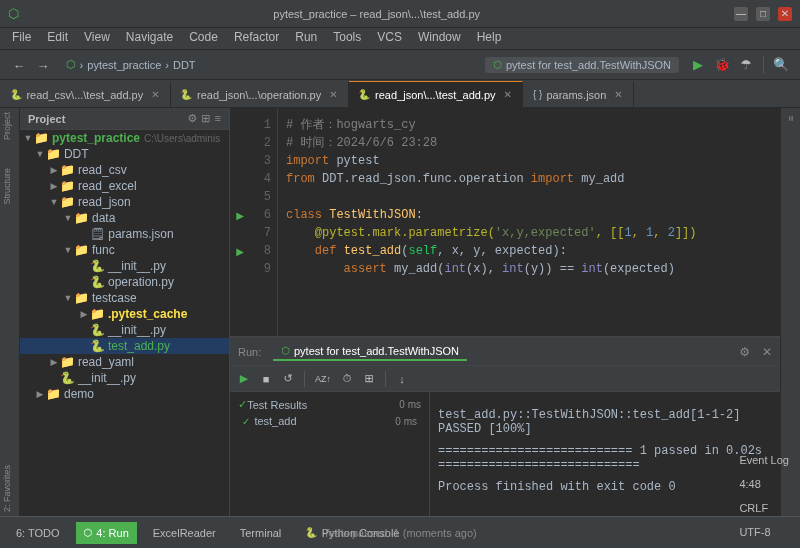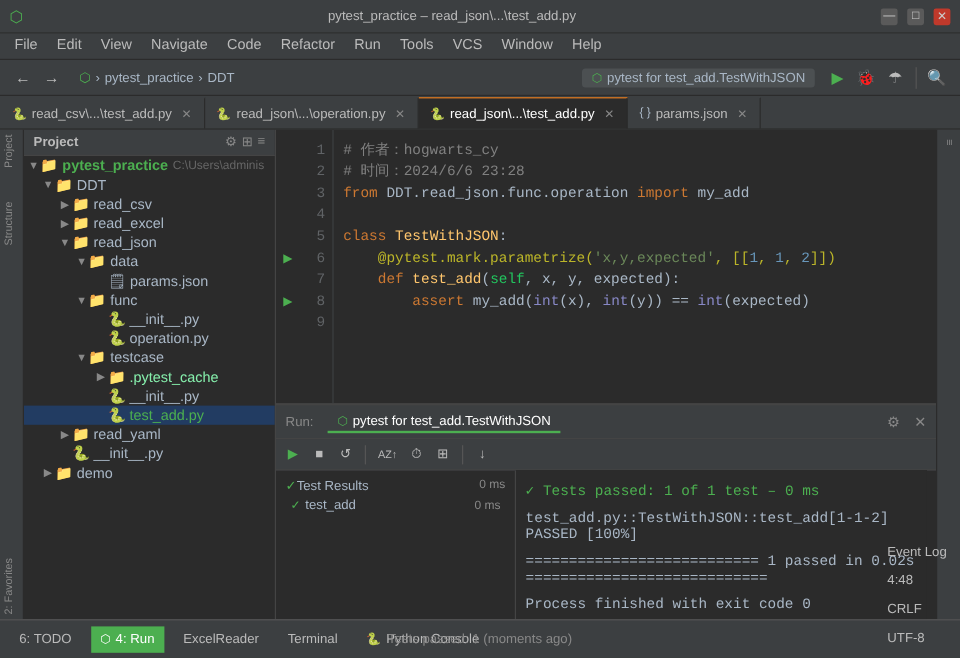--- a/index.html
+++ b/index.html
@@ -270,21 +270,21 @@
 
       <div class="tree-item" style="padding-left:42px;">
         <span class="tree-arrow">▼</span>
         <span class="tree-icon folder-icon">📁</span>
         <span class="tree-label">testcase</span>
       </div>
 
       <div class="tree-item" style="padding-left:58px;">
         <span class="tree-arrow">▶</span>
         <span class="tree-icon" style="color:#888;">📁</span>
-        <span class="tree-label" style="color:#86efac;">.pytest_cache</span>
+        <span class="tree-label" style="color:#fde047;font-weight:bold;">.pytest_cache</span>
       </div>
 
       <div class="tree-item" style="padding-left:58px;">
         <span class="tree-arrow" style="visibility:hidden;">▶</span>
         <span class="tree-icon file-py">🐍</span>
         <span class="tree-label">__init__.py</span>
       </div>
 
       <div class="tree-item selected" style="padding-left:58px;">
         <span class="tree-arrow" style="visibility:hidden;">▶</span>
@@ -341,20 +341,21 @@
           <div class="line-num">5</div>
           <div class="line-num">6</div>
           <div class="line-num">7</div>
           <div class="line-num">8</div>
           <div class="line-num">9</div>
         </div>
 
         <div class="code-lines">
           <div class="code-line"><span class="comment"># 作者：hogwarts_cy</span></div>
           <div class="code-line"><span class="comment"># 时间：2024/6/6 23:28</span></div>
+          <div class="code-line"><span class="kw-import">import </span><span class="import-name">pytest</span></div>
           <div class="code-line"><span class="kw-from">from </span><span class="import-name">DDT.read_json.func.operation </span><span class="kw-import">import </span><span class="import-name">my_add</span></div>
           <div class="code-line">&nbsp;</div>
           <div class="code-line"><span class="kw-class">class </span><span class="class-name">TestWithJSON</span><span class="operator">:</span></div>
           <div class="code-line"><span class="decorator">    @pytest.mark.parametrize(</span><span class="string">'x,y,expected'</span><span class="decorator">, [[</span><span class="number">1</span><span class="decorator">, </span><span class="number">1</span><span class="decorator">, </span><span class="number">2</span><span class="decorator">]])</span></div>
           <div class="code-line"><span class="param">    </span><span class="kw-def">def </span><span class="func-name">test_add</span><span class="operator">(</span><span class="kw-self">self</span><span class="operator">, x, y, expected):</span></div>
           <div class="code-line"><span class="param">        </span><span class="kw-assert">assert </span><span class="import-name">my_add(</span><span class="builtin">int</span><span class="operator">(x), </span><span class="builtin">int</span><span class="operator">(y)) == </span><span class="builtin">int</span><span class="operator">(expected)</span></div>
         </div>
 
         <div style="width:8px; background:#2b2b2b; flex-shrink:0;"></div>
       </div>
@@ -394,24 +395,20 @@
             <span style="color:#888; font-size:10px; margin-left:auto;">0 ms</span>
           </div>
           <div class="test-result-item">
             <span class="test-pass-icon">✓</span>
             <span>test_add</span>
             <span class="test-time">0 ms</span>
           </div>
         </div>
 
         <div class="output-panel">
-          <div class="output-line">
-            <span class="output-pass">✓ </span>
-            <span style="color:#4caf50;">Tests passed: 1 of 1 test – 0 ms</span>
-          </div>
           <div class="output-line" style="margin-top:8px;">
             <span style="color:#a9b7c6;">test_add.py::TestWithJSON::test_add[1-1-2] PASSED                        [100%]</span>
           </div>
           <div class="output-line" style="margin-top:8px;">
             <span style="color:#a9b7c6;">=========================== 1 passed in 0.02s ============================</span>
           </div>
           <div class="output-line" style="margin-top:8px;">
             <span style="color:#a9b7c6;">Process finished with exit code 0</span>
           </div>
         </div>

